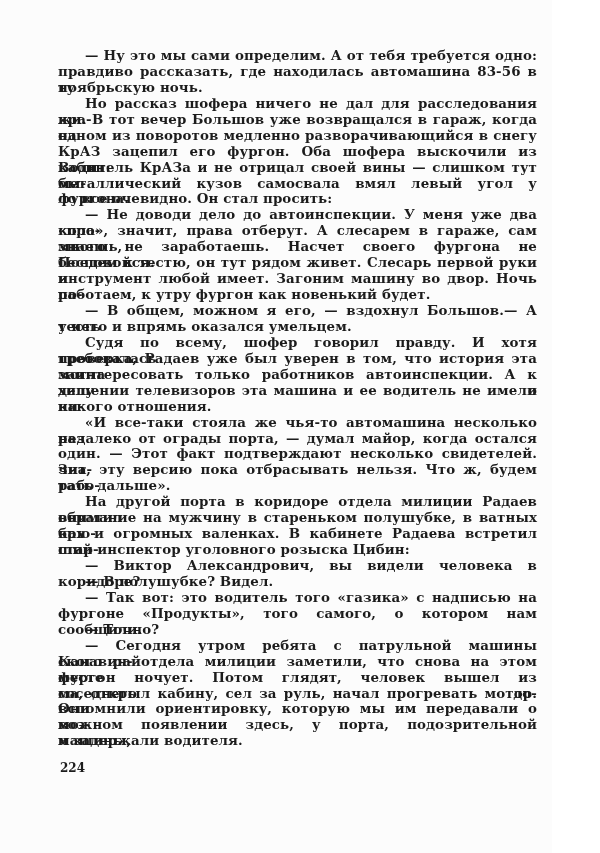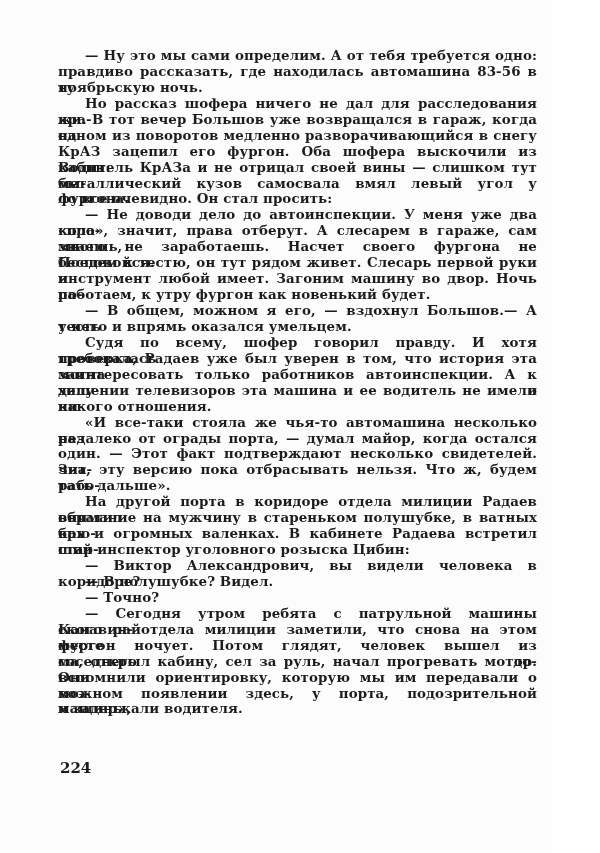--- a/index.html
+++ b/index.html
@@ -42,21 +42,21 @@
     text-align: left;
     text-align-last: left;
   }
   .line.indent {
     text-indent: 27px;
   }
   .page-number {
     position: absolute;
     left: 60px;
     top: 760px;
-    font-size: 15px;
+    font-size: 12px;
     font-weight: 700;
     line-height: 16px;
     color: #1c1c1c;
   }
 </style>
 </head>
 <body>
 
 <div class="page">
   <div class="text-block">
@@ -106,20 +106,24 @@
         <div class="line">ках и огромных валенках. В кабинете Радаева встретил стар-</div>
         <div class="line flush">ший инспектор уголовного розыска Цибин:</div>
       </div>
       <div class="paragraph">
         <div class="line indent">— Виктор Александрович, вы видели человека в коридоре?</div>
       </div>
       <div class="paragraph">
         <div class="line indent flush">— В полушубке? Видел.</div>
       </div>
       <div class="paragraph">
+        <div class="line indent">— Так вот: это водитель того «газика» с надписью на</div>
+        <div class="line">фургоне «Продукты», того самого, о котором нам сообщили.</div>
+      </div>
+      <div class="paragraph">
         <div class="line indent flush">— Точно?</div>
       </div>
       <div class="paragraph">
         <div class="line indent">— Сегодня утром ребята с патрульной машины Канавин-</div>
         <div class="line">ского райотдела милиции заметили, что снова на этом месте</div>
         <div class="line">фургон ночует. Потом глядят, человек вышел из соседнего до-</div>
         <div class="line">ма, открыл кабину, сел за руль, начал прогревать мотор. Они</div>
         <div class="line">вспомнили ориентировку, которую мы им передавали о воз-</div>
         <div class="line">можном появлении здесь, у порта, подозрительной машины,</div>
         <div class="line flush">и задержали водителя.</div>

